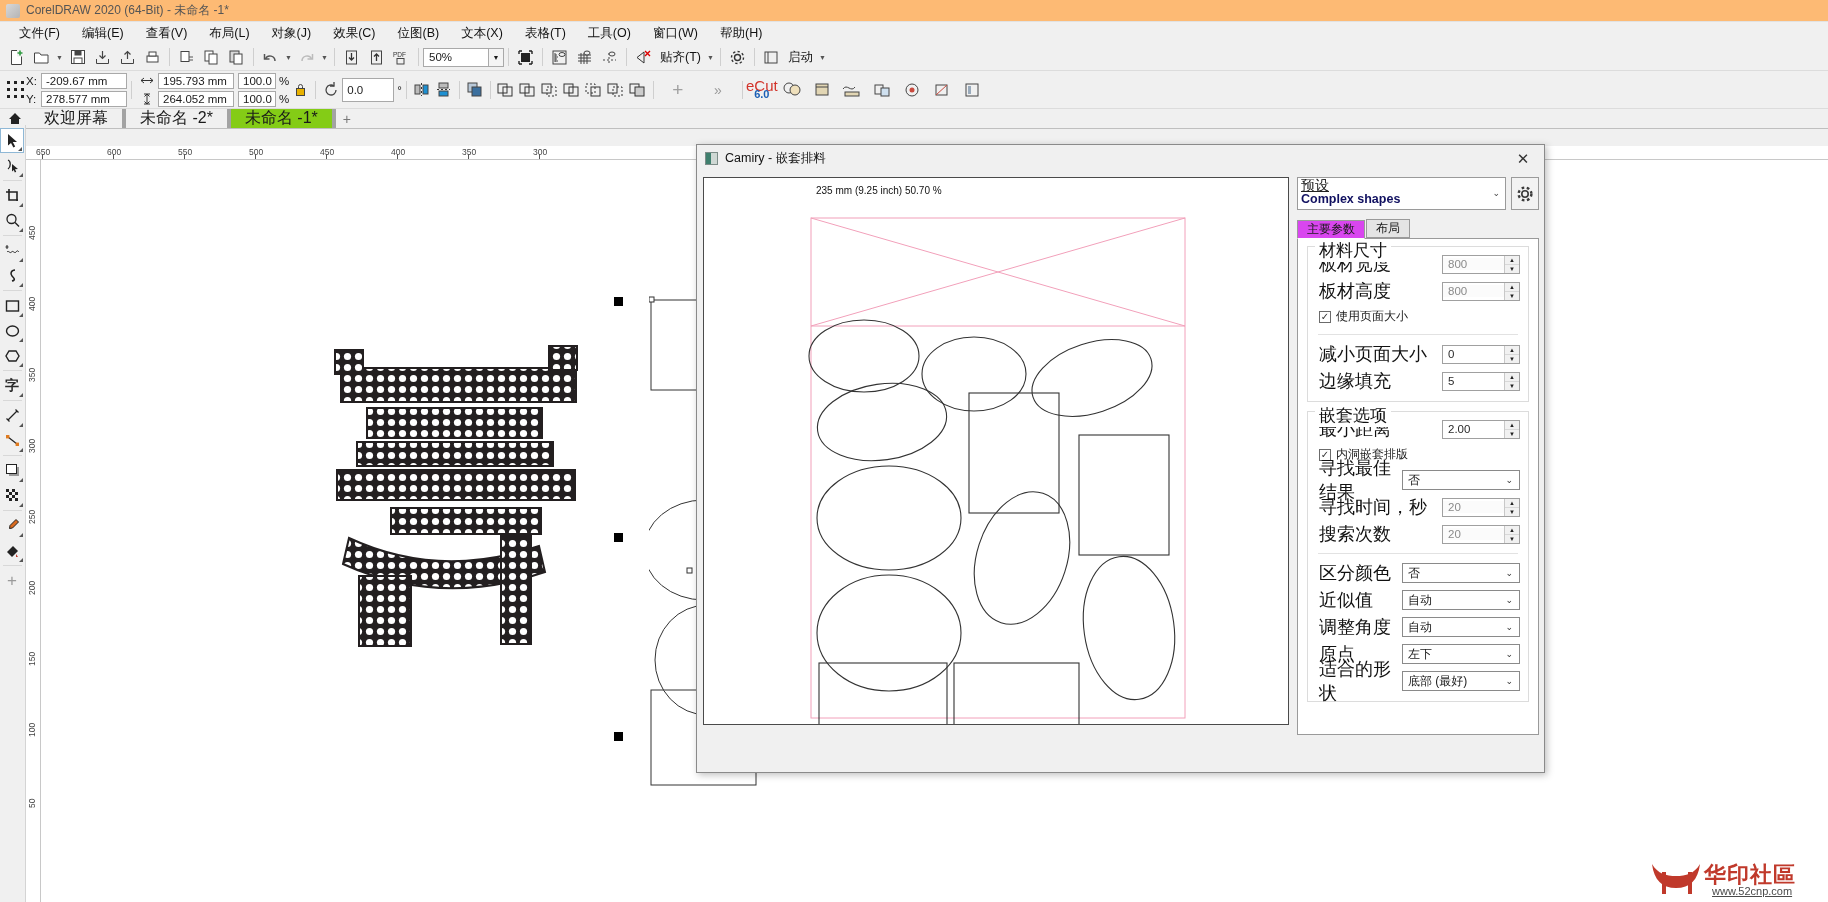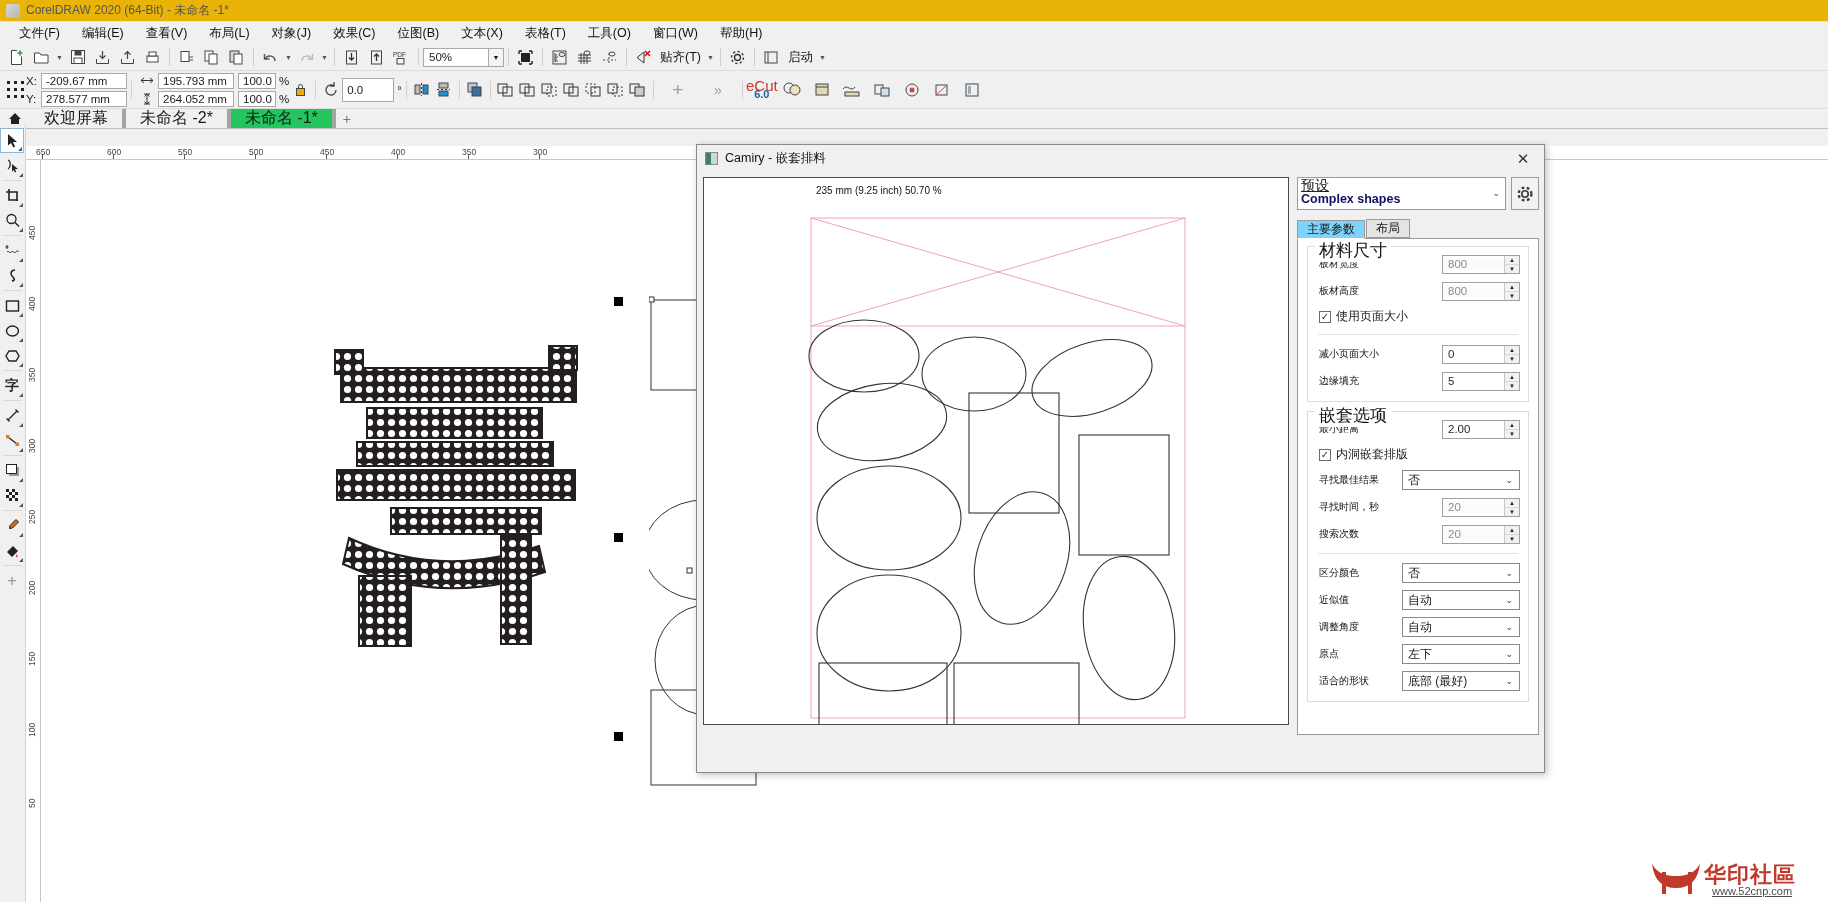--- a/index.html
+++ b/index.html
@@ -4,21 +4,21 @@
 <style>
   * { box-sizing: border-box; }
   html, body { margin:0; padding:0; }
   body {
     width:1828px; height:902px;
     font-family:"Liberation Sans","DejaVu Sans",sans-serif;
     font-size:12px; color:#1a1a1a;
     background:#f0f0f0; overflow:hidden; position:relative;
   }
   
-  .titlebar{height:22px;background:#eab308;display:flex;align-items:center;padding-left:6px;border-bottom:1px solid #e2e2e2;}
+  .titlebar{height:22px;background:#fdba74;display:flex;align-items:center;padding-left:6px;border-bottom:1px solid #e2e2e2;}
   .titlebar .tlogo{width:14px;height:14px;margin-right:6px;background:linear-gradient(135deg,#d8d8d8,#b4b4b4);border-radius:2px;transform:rotate(0deg);}
   .titlebar .ttxt{font-size:12px;color:#555;}
   
   .menubar{height:22px;display:flex;align-items:center;padding-left:8px;background:#f0f0f0;}
   .menubar .mi{padding:2px 11px;font-size:12.5px;color:#111;cursor:default;}
   
   .toolbar{height:27px;display:flex;align-items:center;padding:0 4px;background:#f0f0f0;border-bottom:1px solid #dcdcdc;}
   .tb-btn{width:25px;height:23px;display:flex;align-items:center;justify-content:center;color:#333;}
   .tb-sep{width:1px;height:18px;background:#cfcfcf;margin:0 4px;}
   .tb-caret{width:11px;height:23px;display:flex;align-items:center;justify-content:center;font-size:7px;color:#555;}
@@ -30,21 +30,21 @@
   .xy-grid{display:flex;flex-direction:column;gap:2px;}
   .xy-row{display:flex;align-items:center;height:16px;}
   .xy-lab{width:15px;font-size:11.5px;text-align:left;}
   .numfield{height:16px;border:1px solid #a9a9a9;background:#fff;font-size:11.5px;display:flex;align-items:center;padding-left:4px;}
   .w86{width:86px;} .w76{width:76px;} .w38{width:38px;} .w50{width:50px;}
   .pct{font-size:11.5px;margin-left:3px;}
   .ico-sm{width:22px;height:22px;display:flex;align-items:center;justify-content:center;color:#333;}
   
   .tabbar{height:20px;display:flex;align-items:stretch;background:#f0f0f0;border-bottom:1px solid #bfbfbf;}
   .tabbar .tab{display:flex;align-items:center;padding:0 14px;font-size:16px;border-right:4px solid #a3a3a3;}
-  .tabbar .tab.active{background:#22c55e;}
+  .tabbar .tab.active{background:#84cc16;}
   .tabbar .home{width:30px;display:flex;align-items:center;justify-content:center;}
   .tabbar .plus{width:22px;display:flex;align-items:center;justify-content:center;color:#777;font-size:14px;}
   
   .leftdock{position:absolute;left:0;top:125px;width:26px;bottom:0;background:#f0f0f0;border-right:1px solid #d4d4d4;padding-top:3px;}
   .ld-btn{width:24px;height:25px;display:flex;align-items:center;justify-content:center;position:relative;color:#2a2a2a;}
   .ld-btn.sel{border:1px solid #8fb8d6;background:#fff;}
   .ld-sep{height:1px;background:#d8d8d8;margin:2px 3px;}
   .ld-tri{position:absolute;right:1px;bottom:1px;width:0;height:0;border-left:4px solid transparent;border-bottom:4px solid #555;}
   
   .ruler-h{position:absolute;left:26px;top:146px;right:0;height:14px;background:#fff;border-bottom:1px solid #c8c8c8;overflow:hidden;}
@@ -61,26 +61,26 @@
   .preview{position:absolute;left:6px;top:32px;width:586px;height:548px;background:#fff;border:1px solid #4a4a4a;overflow:hidden;}
   .side{position:absolute;left:600px;top:32px;width:242px;height:548px;}
   .preset-box{display:flex;align-items:flex-start;gap:5px;}
   .preset-sel{flex:1;height:33px;border:1px solid #9a9a9a;background:#fff;position:relative;padding:1px 3px;}
   .preset-lab{font-size:14px;color:#222;line-height:13px;text-decoration:underline;}
   .preset-val{font-size:12.5px;font-weight:bold;color:#101060;line-height:15px;}
   .preset-caret{position:absolute;right:5px;top:10px;font-size:9px;color:#444;}
   .gear-btn{width:28px;height:33px;border:1px solid #9a9a9a;background:#f2f2f2;display:flex;align-items:center;justify-content:center;}
   .tabs{display:flex;align-items:flex-end;height:19px;margin-top:10px;border-bottom:1px solid #9a9a9a;}
   .tabs .t{height:19px;padding:0 9px;font-size:12px;display:flex;align-items:center;border:1px solid #9a9a9a;background:#e4e4e4;margin-right:1px;}
-  .tabs .t.active{background:#7dd3fc;border-bottom-color:#fff;position:relative;top:1px;text-align:center;}
+  .tabs .t.active{background:#d946ef;border-bottom-color:#fff;position:relative;top:1px;text-align:center;}
   .panel{border:1px solid #9a9a9a;border-top:none;background:#fff;height:496px;padding:7px 9px 0 9px;}
   .grp{border:1px solid #dcdcdc;margin-bottom:9px;padding:2px 8px 8px 8px;position:relative;}
   .grp-title{position:absolute;top:-8px;left:7px;background:#fff;padding:0 4px;font-size:17px;color:#111;}
   .row{display:flex;align-items:center;height:24px;margin-top:3px;}
-  .row .lab{flex:1;font-size:10px;color:#111;padding-left:3px;}
+  .row .lab{flex:1;font-size:18px;color:#111;padding-left:3px;}
   .spin{width:78px;height:19px;border:1px solid #a0a0a0;background:#fff;display:flex;align-items:center;}
   .spin .v{flex:1;padding-left:5px;font-size:11.5px;color:#2a2a2a;}
   .spin.dis .v{color:#8a8a8a;background:#fbfbfb;}
   .spin .btns{width:15px;height:17px;border-left:1px solid #c8c8c8;display:flex;flex-direction:column;}
   .spin .btns .up,.spin .btns .dn{flex:1;background:#f1f1f1;display:flex;align-items:center;justify-content:center;font-size:6px;color:#222;}
   .spin .btns .up{border-bottom:1px solid #d8d8d8;}
   .combo{width:118px;height:20px;border:1px solid #8a8a8a;background:#fff;display:flex;align-items:center;padding-left:5px;position:relative;font-size:12px;}
   .combo .c{position:absolute;right:6px;font-size:9px;color:#333;}
   .chk{display:flex;align-items:center;height:21px;margin-top:3px;padding-left:3px;}
   .chk .box{width:12px;height:12px;border:1px solid #6b6b6b;background:#fff;margin-right:5px;display:flex;align-items:center;justify-content:center;font-size:10px;color:#333;}

